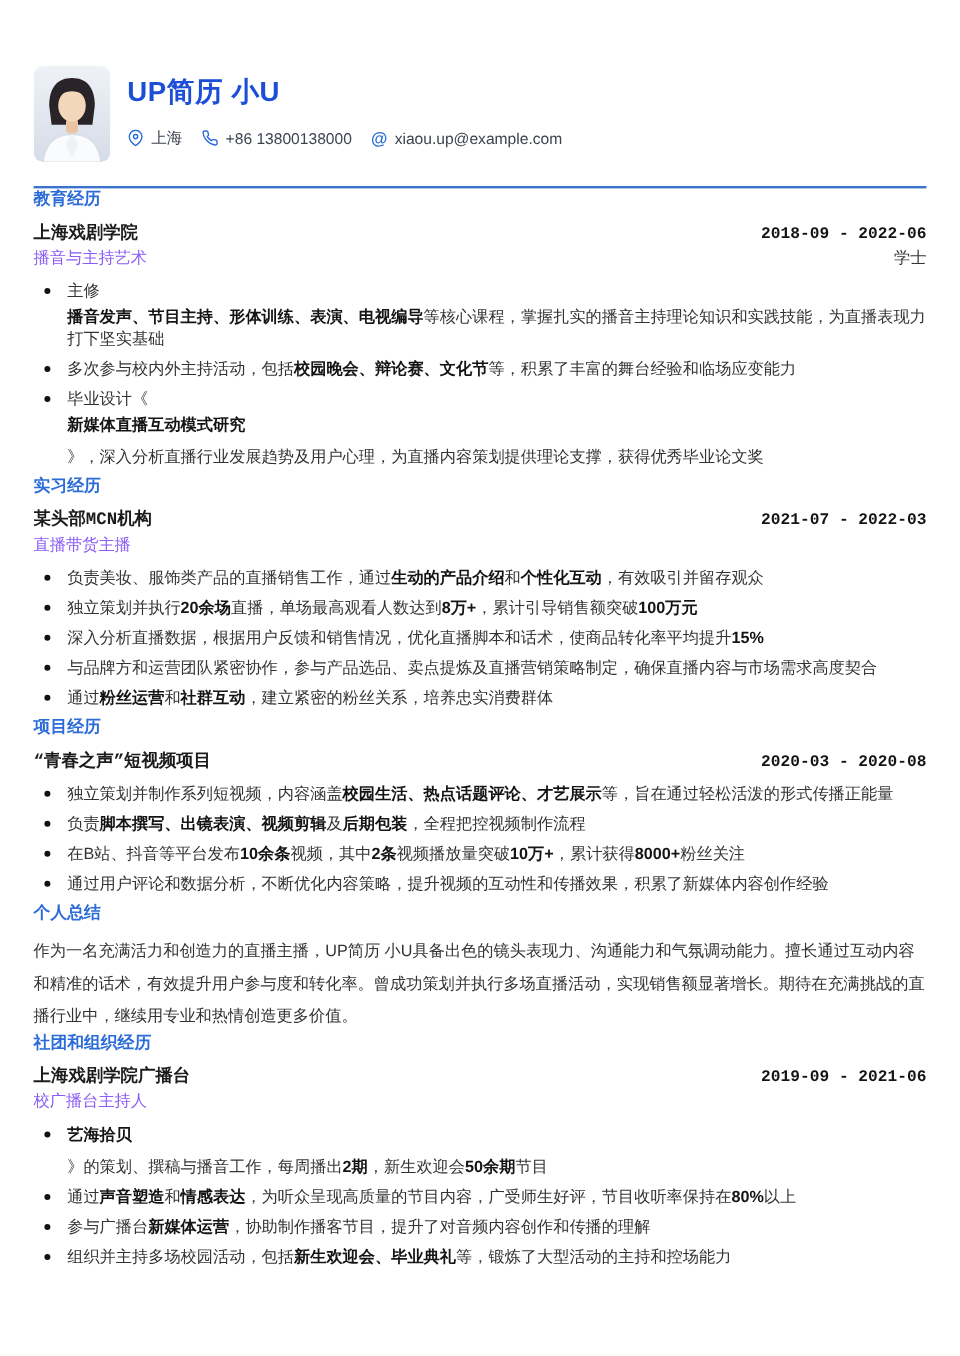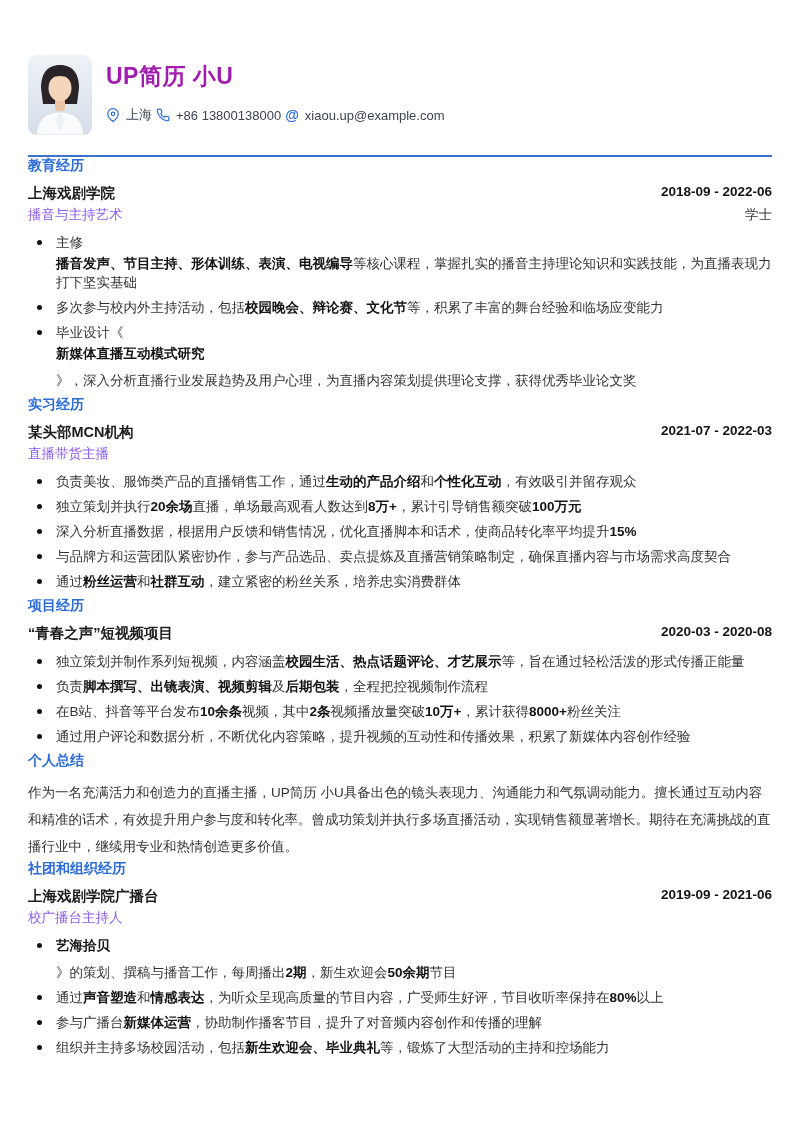--- a/index.html
+++ b/index.html
@@ -6,31 +6,31 @@
   html,body { background:#fff; }
   body { font-family:"Liberation Sans","DejaVu Sans",sans-serif; color:#333; }
   .page { position:relative; width:800px; height:1130px; margin:0 auto; background:#fff;
           padding:55px 28px 0 28px; overflow:hidden; }
 
   
   .header { display:flex; align-items:flex-start; gap:14px; }
   .avatar { width:64px; height:80px; border-radius:8px; overflow:hidden; flex:0 0 auto; }
   .avatar svg { display:block; }
   .head-right { padding-top:6px; }
-  .name { font-size:23px; font-weight:700; color:#a21caf; letter-spacing:0.5px; }
-  .contact { display:flex; align-items:center; gap:4px; margin-top:14px; font-size:13px; color:#3d4450; }
+  .name { font-size:23px; font-weight:700; color:#1d4ed8; letter-spacing:0.5px; }
+  .contact { display:flex; align-items:center; gap:16px; margin-top:14px; font-size:13px; color:#3d4450; }
   .c-item { display:inline-flex; align-items:center; gap:6px; }
   .c-icon { width:14px; height:14px; display:inline-block; }
   .at-glyph { color:#2b6cd9; font-weight:700; font-size:14px; line-height:14px; }
   .accent-hr { margin-top:20px; border-top:2px solid #3a72cc; }
 
   
   .section { }
   .sec-title { font-size:14px; font-weight:700; color:#2b6cd9; margin-bottom:9px; }
-  .entry-head { display:flex; justify-content:space-between; align-items:flex-start; }
+  .entry-head { display:flex; justify-content:space-between; align-items:flex-end;font-family:Liberation Mono, monospace; }
   .org { font-size:14.5px; font-weight:700; color:#1c1c1e; }
   .date { font-size:13.5px; font-weight:700; color:#141414; white-space:nowrap; }
   .entry-sub { display:flex; justify-content:space-between; align-items:baseline; margin-top:3px; }
   .role { font-size:13.5px; color:#8b5cf6; }
   .side { font-size:13.5px; color:#333; }
 
   ul.bullets { list-style:none; margin-top:9px; }
   ul.bullets li { position:relative; padding-left:28px; margin-bottom:6px; font-size:13.5px; color:#333; }
   ul.bullets li::before { content:""; position:absolute; left:9px; top:7px; width:5px; height:5px;
                           border-radius:50%; background:#111; }

